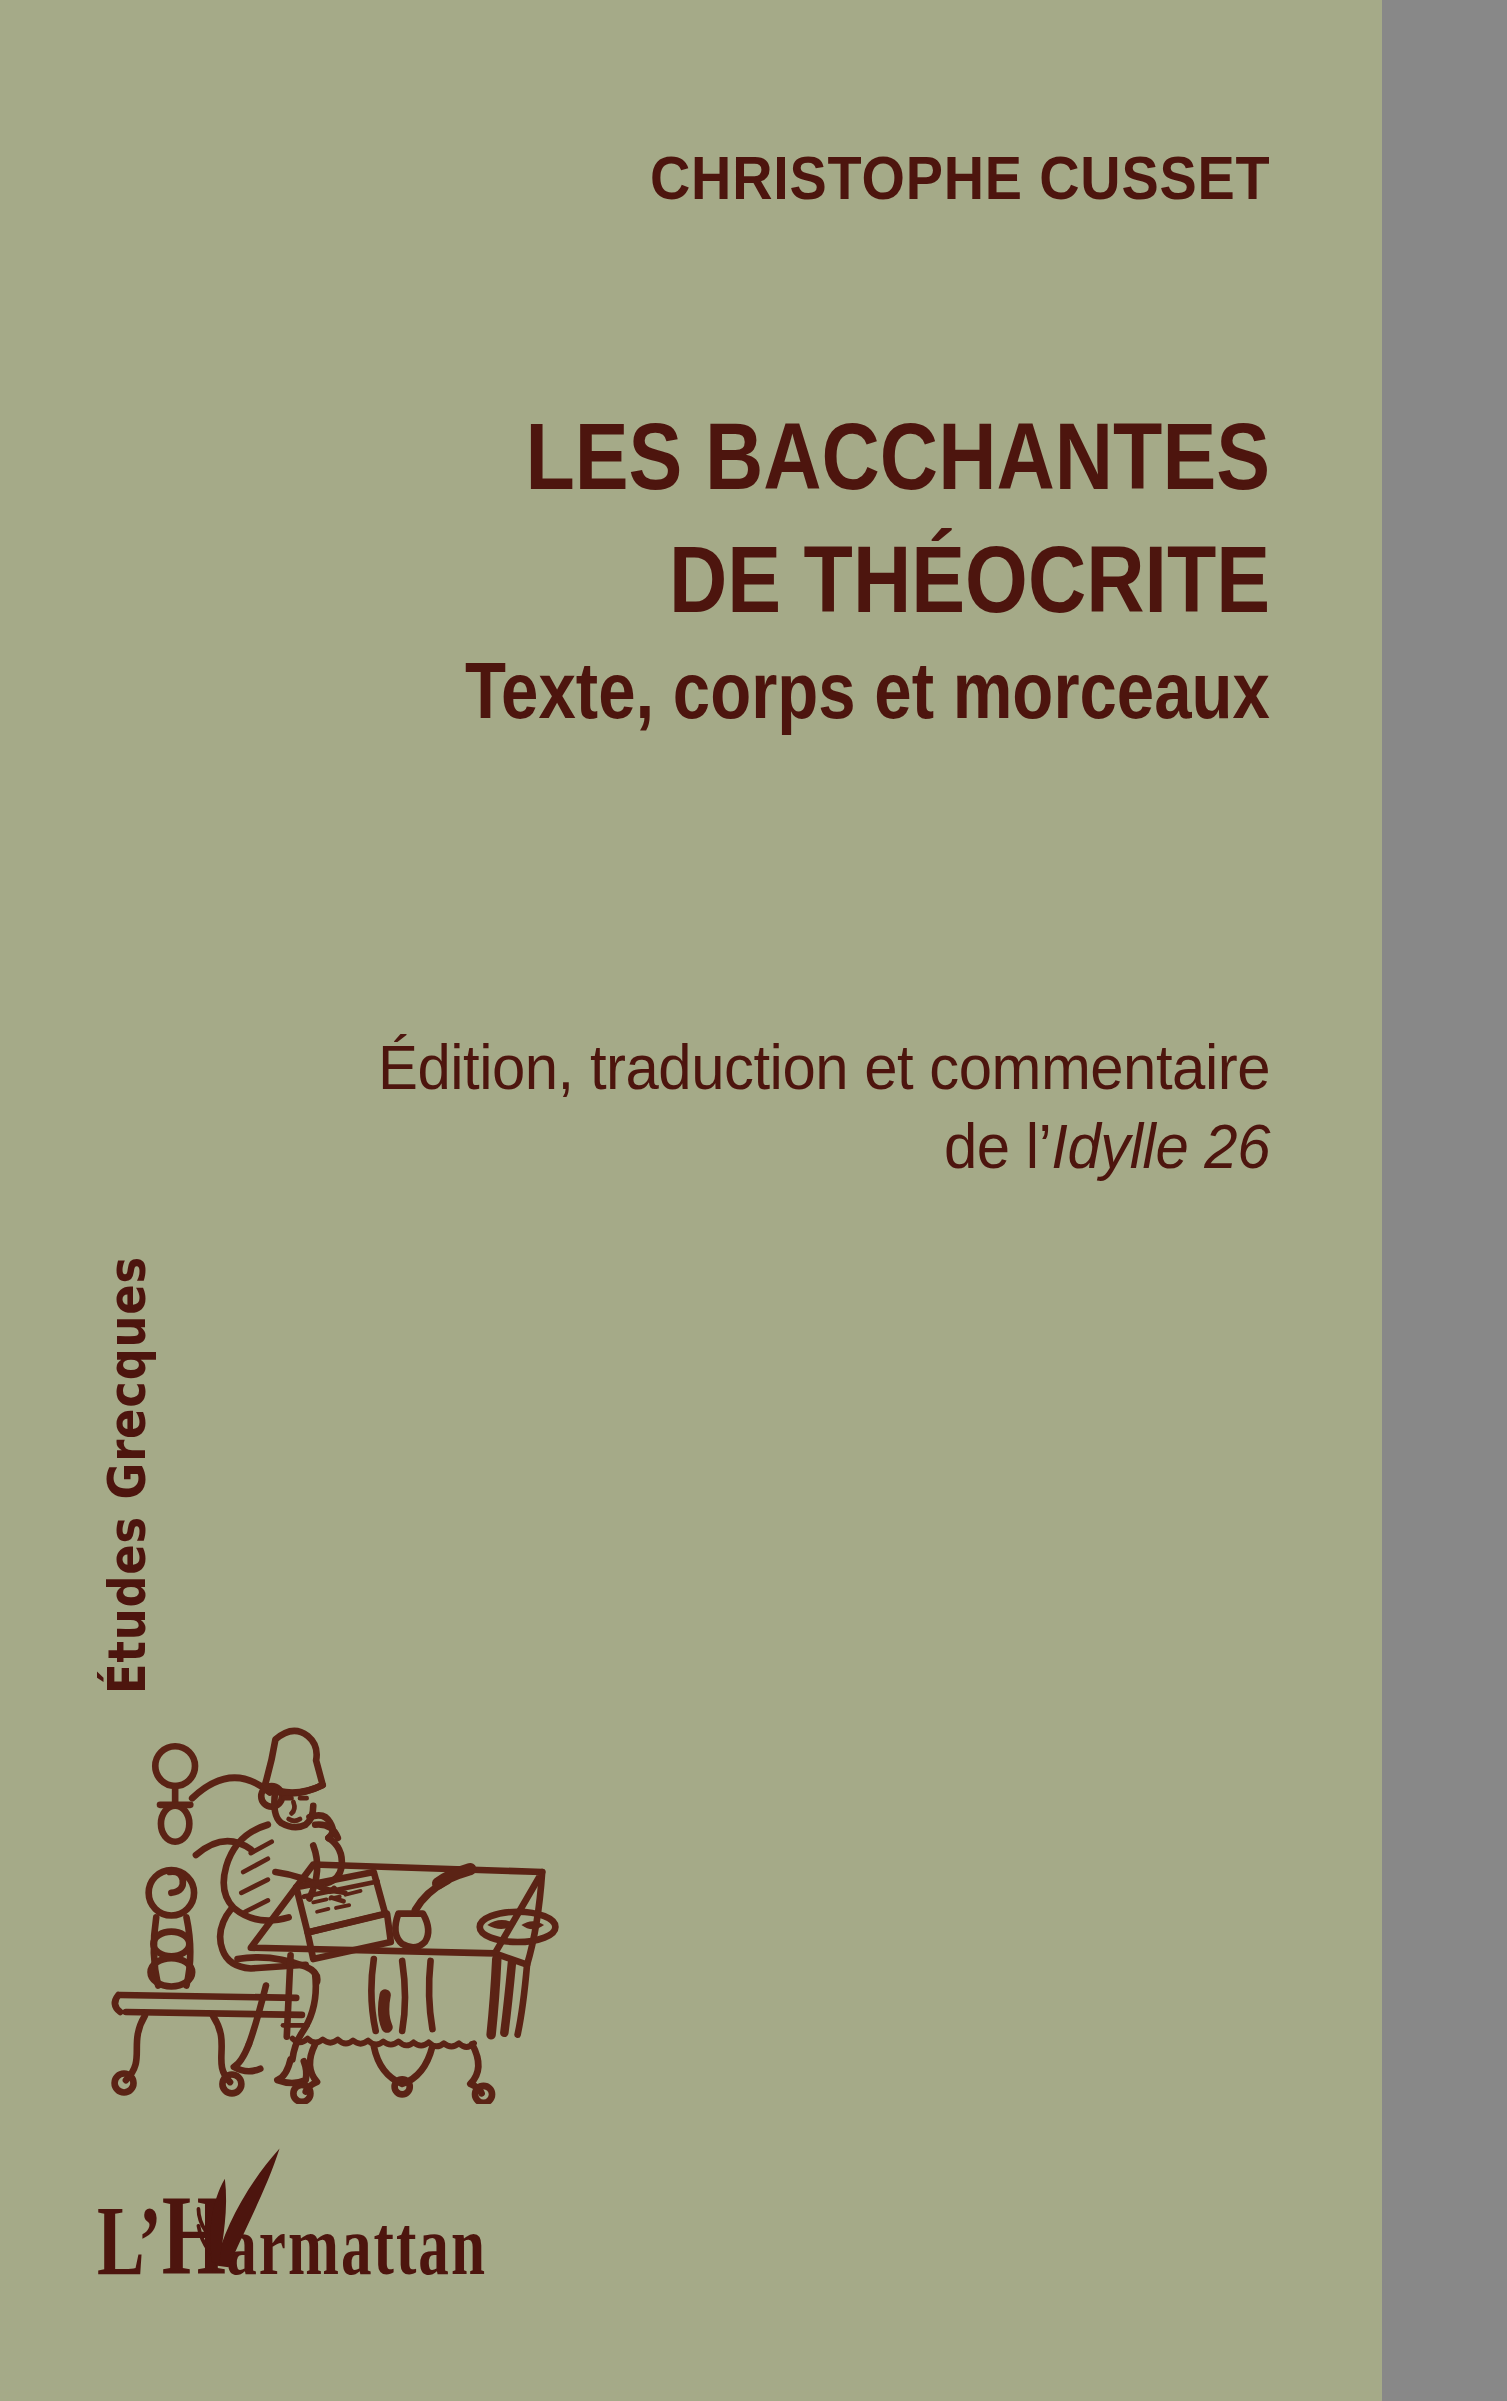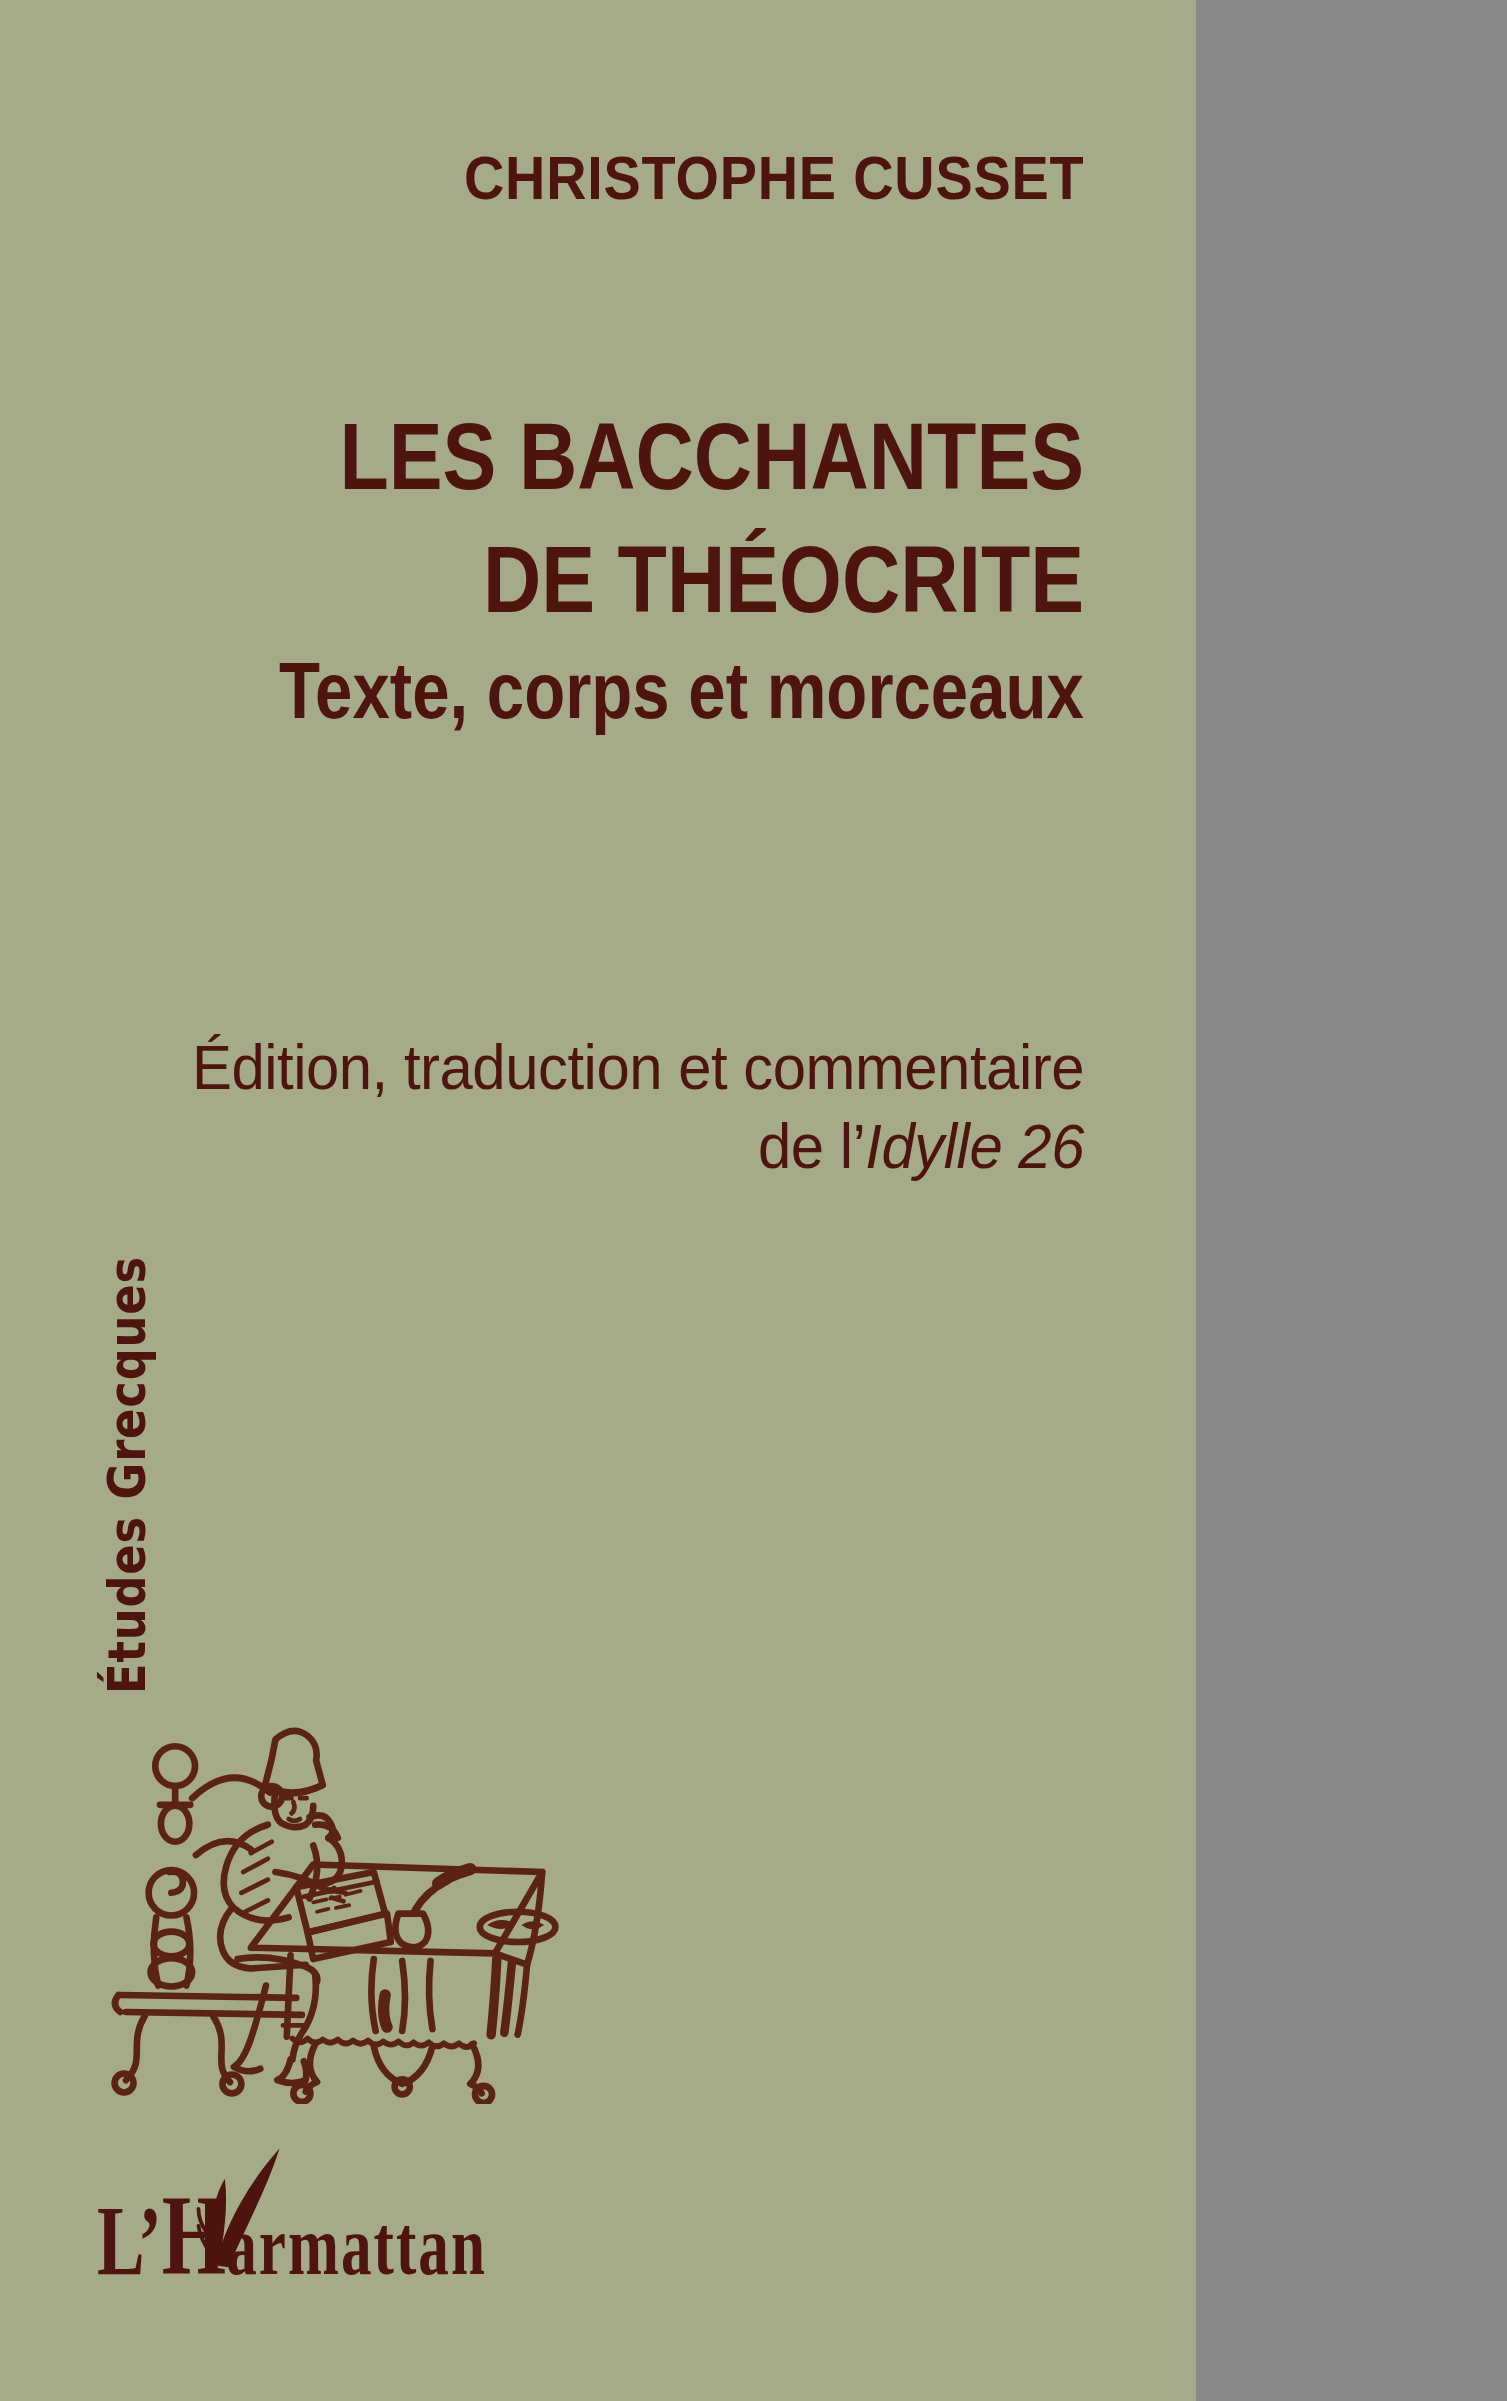--- a/index.html
+++ b/index.html
@@ -4,21 +4,21 @@
 <style>
   :root{
     --bg:#a5aa88;
     --ink:#4d150e;
     --illus:#5b2315;
   }
   html,body{margin:0;padding:0;}
   body{background:#888;}
   .cover{
     position:relative;
-    width:1196px;height:2402px;
+    width:1382px;height:2402px;
     background:var(--bg);
     overflow:hidden;
     font-family:"Liberation Sans", sans-serif;
     color:var(--ink);
   }
   .txt{position:absolute;right:112px;text-align:right;white-space:nowrap;}
 
   .author{
     top:142px;
     font-size:62px;font-weight:700;letter-spacing:0.9px;

